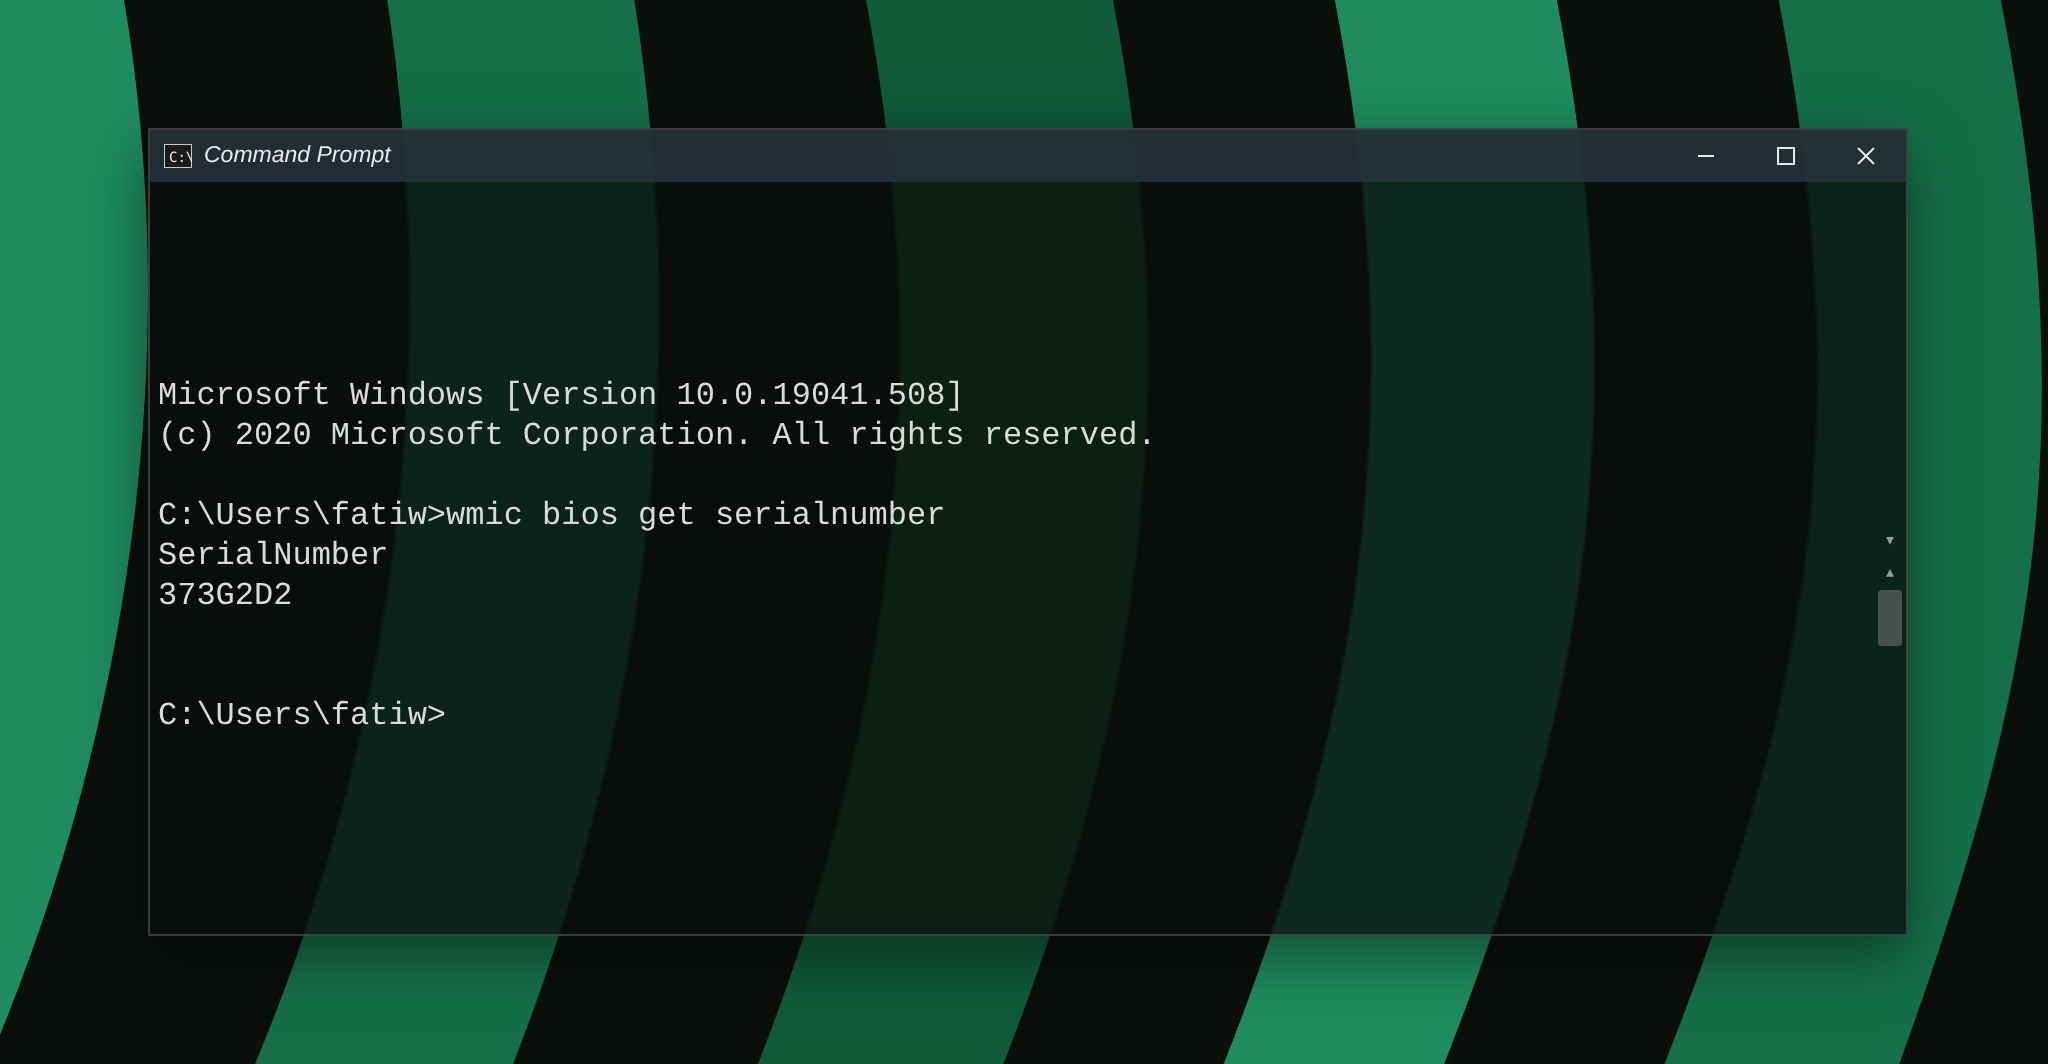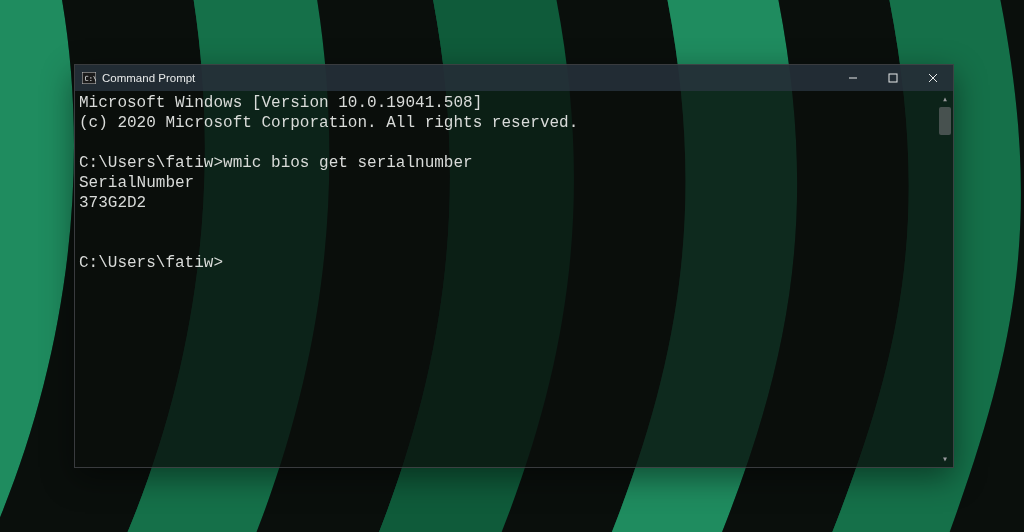--- a/index.html
+++ b/index.html
@@ -55,39 +55,40 @@
   }
   .titlebar .app-icon {
     width: 14px;
     height: 12px;
     margin: 0 6px 0 7px;
     display: flex;
     align-items: center;
     justify-content: center;
   }
   .titlebar .app-icon svg { width: 14px; height: 12px; }
-  .titlebar .title { flex: 0 0 auto; }
+  .titlebar .title { flex: 0 0 auto; font-style: italic; }
   .titlebar .spacer { flex: 1 1 auto; }
 
   .win-ctrl {
     width: 40px;
     height: 26px;
     display: flex;
     align-items: center;
     justify-content: center;
     color: #e8eaea;
   }
   .win-ctrl svg { width: 10px; height: 10px; stroke: #e8eaea; stroke-width: 1; fill: none; }
 
   
   .client {
     position: relative;
     flex: 1 1 auto;
     display: flex;
     overflow: hidden;
+    align-items: center;
   }
   .console {
     flex: 1 1 auto;
     padding: 2px 4px 4px 4px;
     color: #d9dbd9;
     font-family: Consolas, "Lucida Console", "Courier New", monospace;
     font-size: 16px;
     line-height: 1.25;
     white-space: pre;
     overflow: hidden;

